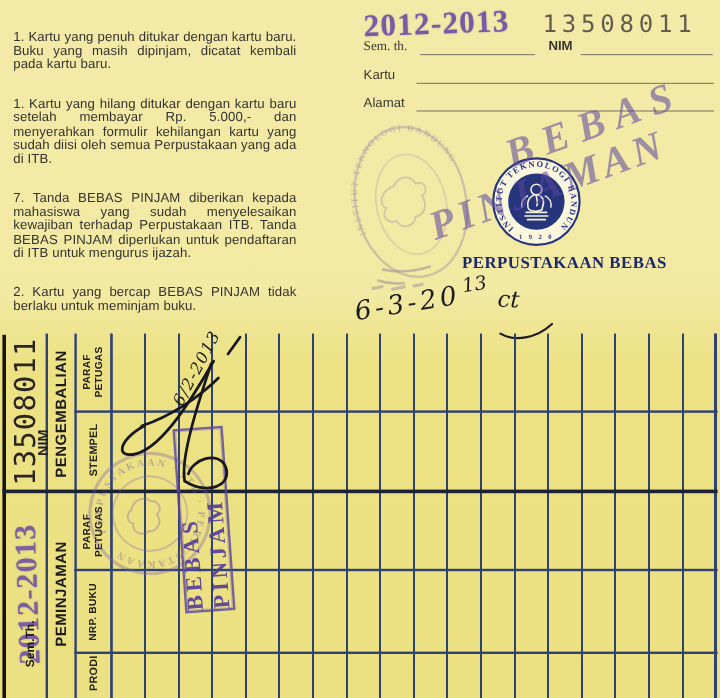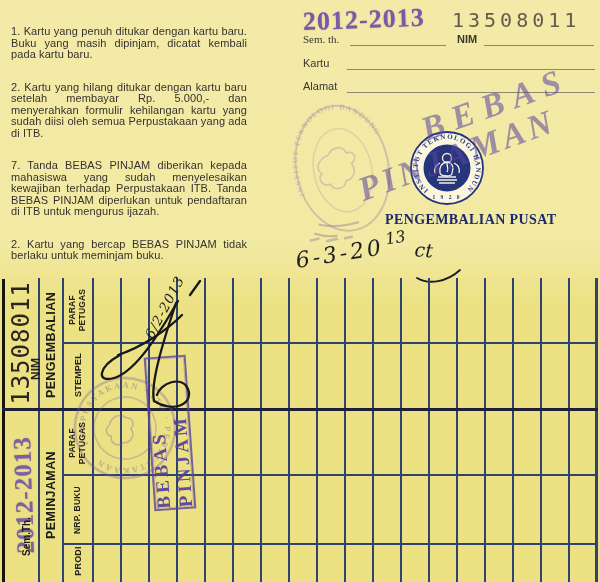--- a/index.html
+++ b/index.html
@@ -23,21 +23,21 @@
   .purple-stamp{font-family:"Liberation Serif",serif;font-weight:bold;color:#6e4fa4;}
   .hand{font-family:"DejaVu Serif",serif;font-style:italic;color:#1d1c20;}
 </style>
 </head>
 <body>
 
 <div id="card">
 
   <div id="instructions" class="abs">
     <p>1.    Kartu yang penuh ditukar dengan kartu baru. Buku yang masih dipinjam, dicatat kembali pada kartu baru.</p>
-    <p>2.    Kartu yang hilang ditukar dengan kartu baru setelah membayar Rp. 5.000,- dan menyerahkan formulir kehilangan kartu yang sudah diisi oleh semua Perpustakaan yang ada di ITB.</p>
+    <p>1.    Kartu yang hilang ditukar dengan kartu baru setelah membayar Rp. 5.000,- dan menyerahkan formulir kehilangan kartu yang sudah diisi oleh semua Perpustakaan yang ada di ITB.</p>
     <p>7.    Tanda BEBAS PINJAM diberikan kepada mahasiswa yang sudah menyelesaikan kewajiban terhadap Perpustakaan ITB. Tanda BEBAS PINJAM diperlukan untuk pendaftaran di ITB untuk mengurus ijazah.</p>
     <p>2.    Kartu yang bercap BEBAS PINJAM tidak berlaku untuk meminjam buku.</p>
   </div>
 
   <div class="abs purple-stamp" style="left:303px;top:5px;font-size:26px;letter-spacing:1px;transform:rotate(-2deg);opacity:.92;text-shadow:0 0 1.5px rgba(110,79,164,.55);">2012-2013</div>
 
   <div class="abs" style="left:452px;top:8px;font-family:'DejaVu Sans Mono',monospace;font-size:20px;letter-spacing:4px;color:#635c4c;">13508011</div>
 
   <div class="abs fldlabel" style="left:303px;top:33px;font-family:Liberation Serif, serif;">Sem. th.</div>
   <div class="abs fldline" style="left:350px;top:45px;width:96px;"></div>
@@ -77,21 +77,21 @@
       <path d="M39,33 c0,4 2,6 0,9"></path>
       <path d="M30,47 h18 M29,50 h20 M31,53 h16"></path>
     </g>
   </svg>
 
   <div class="abs" style="left:345px;top:92px;width:280px;transform:rotate(-20deg);opacity:.55;color:#5b44a0;font-family:'Liberation Serif',serif;font-weight:bold;font-style:italic;line-height:1.02;">
     <div style="margin-left:80px;font-size:34px;letter-spacing:9px;">BEBAS</div>
     <div style="font-size:34px;letter-spacing:4px;">PINJAMAN</div>
   </div>
 
-  <div class="abs" style="left:385px;top:212px;font-family:'Liberation Serif',serif;font-weight:bold;font-size:14px;color:#1b296b;letter-spacing:.4px;">PENGEMBALIAN PUSAT</div>
+  <div class="abs" style="left:385px;top:212px;font-family:'Liberation Serif',serif;font-weight:bold;font-size:14px;color:#1b296b;letter-spacing:.4px;">PERPUSTAKAAN BEBAS</div>
 
   <div class="abs" style="left:295px;top:238px;transform:rotate(-9deg);white-space:nowrap;">
     <span class="hand" style="font-size:22px;letter-spacing:3px;">6-3-20</span><span class="hand" style="font-size:16px;position:relative;top:-9px;left:3px;">13</span><span class="hand" style="font-size:19px;position:relative;top:9px;left:10px;display:inline-block;transform:rotate(12deg);">ct</span>
   </div>
   <svg class="abs" style="left:415px;top:268px;" width="48" height="18" viewBox="0 0 48 18">
     <path d="M2,10 C14,17 32,14 45,2" fill="none" stroke="#1d1c20" stroke-width="1.8" stroke-linecap="round"></path>
   </svg>
 
   <div class="abs" style="left:2px;top:277px;width:596px;height:305px;">
 

